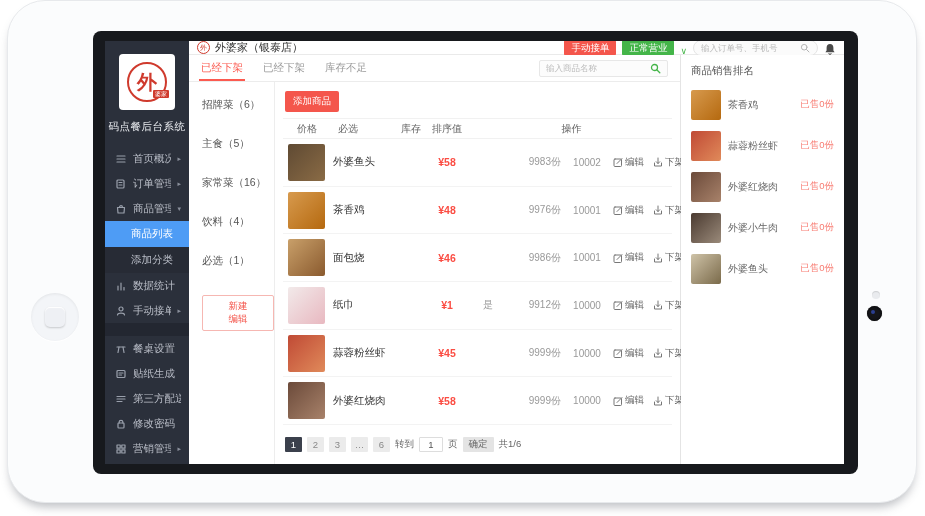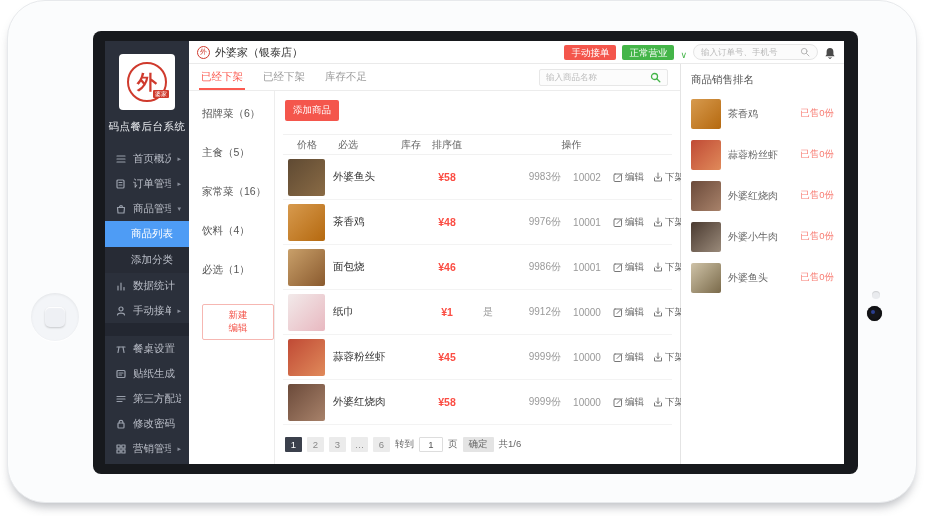--- a/index.html
+++ b/index.html
@@ -44,21 +44,21 @@
   .mi .ico { width:12px; height:12px; flex:none; display:flex; align-items:center; justify-content:center; }
   .mi .ico svg { display:block; }
   .mi .lbl { flex:1; white-space:nowrap; overflow:hidden; }
   .mi .arr { font-size:7px; color:#8a8f9b; }
   .mi.sub { background:#272b35; padding-left:26px; height:26px; }
   .mi.active { background:#4e9cf5; color:#fff; }
   .menu-gap { height:13px; background:#232731; }
 
   
   .main { flex:1; display:flex; flex-direction:column; min-width:0; }
-  .topbar { height:23px; background:#fff; border-bottom:1px solid #eaeaea;
+  .topbar { height:14px; background:#fff; border-bottom:1px solid #eaeaea;
     display:flex; align-items:center; padding:0 8px; flex:none; }
   .store { display:flex; align-items:center; gap:5px; font-size:11px; color:#333; }
   .mini-logo { width:13px; height:13px; border:1px solid #cf3a2d; border-radius:50%;
     color:#cf3a2d; font-size:7px; display:flex; align-items:center; justify-content:center; flex:none; }
   .topbar-right { margin-left:auto; display:flex; align-items:flex-end; gap:6px; }
   .pill { border:none; color:#fff; font-size:9.5px; padding:3px 7px; border-radius:2px;
     cursor:pointer; font-family:inherit; line-height:1; }
   .pill.red { background:#f4564c; }
   .pill.green { background:#44b549; }
   .chev-green { color:#44b549; font-size:9px; cursor:pointer; }
@@ -86,21 +86,21 @@
 
   .body-row { flex:1; display:flex; min-height:0; }
   .cat-col { width:86px; background:#fff; border-right:1px solid #ededed; padding:16px 0 0 13px;
     display:flex; flex-direction:column; flex:none; }
   .cat-item { font-size:10.5px; color:#555; margin-bottom:25px; cursor:pointer; white-space:nowrap; }
   .new-edit-btn { align-self:flex-start; background:#fff; border:1px solid #f6b7b2; color:#f4564c;
     font-size:9.5px; padding:4px 24px; border-radius:2px; cursor:pointer; font-family:inherit; margin-top:2px; }
 
   .table-col { flex:1; background:#fff; display:flex; flex-direction:column; min-width:0; padding:0 8px; }
   .add-btn { align-self:flex-start; background:#f4564c; color:#fff; border:none; font-size:9.5px;
-    padding:4px 8px; border-radius:2px; margin:9px 0 13px 2px; cursor:pointer; font-family:inherit; }
+    padding:4px 8px; border-radius:2px; margin:9px 0 6px 2px; cursor:pointer; font-family:inherit; }
   .thead, .trow { display:flex; align-items:center; }
   .thead { height:21px; border-top:1px solid #f1f1f1; border-bottom:1px solid #f1f1f1;
     color:#666; font-size:10px; flex:none; }
   .c-dish { flex:0 0 140px; display:flex; align-items:center; }
   .thead .c-dish { justify-content:center; }
   .c-price { flex:0 0 48px; text-align:center; }
   .c-req { flex:0 0 34px; text-align:center; }
   .c-stock { flex:0 0 56px; text-align:right; }
   .c-sort { flex:0 0 52px; text-align:center; }
   .c-ops { flex:1; display:flex; align-items:center; gap:9px; justify-content:flex-end; padding-right:2px; }

